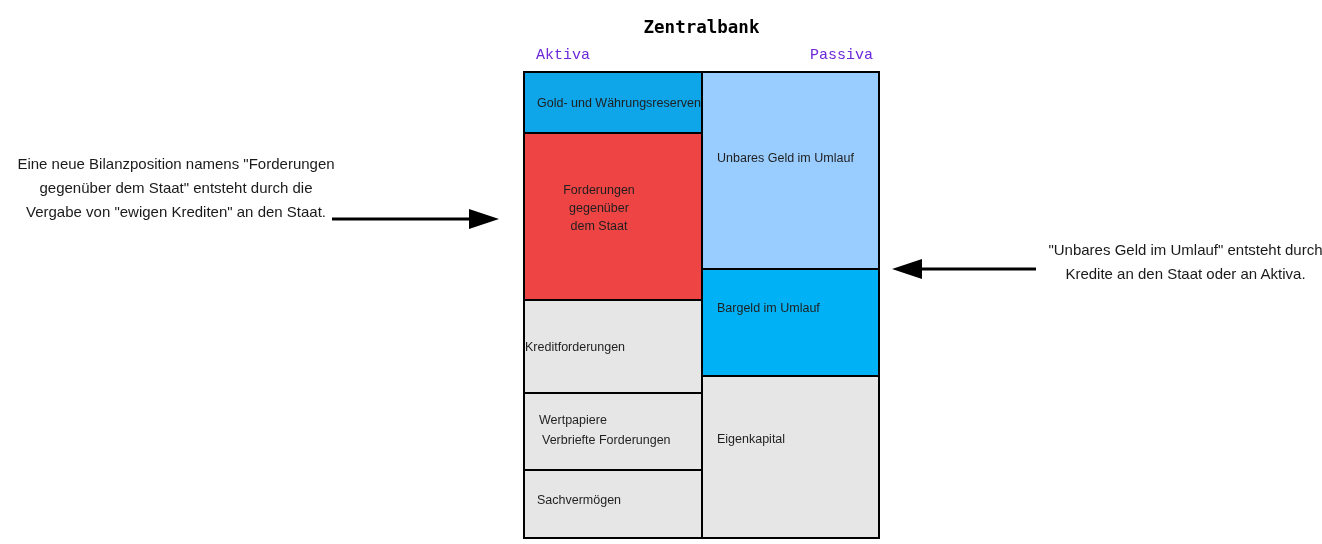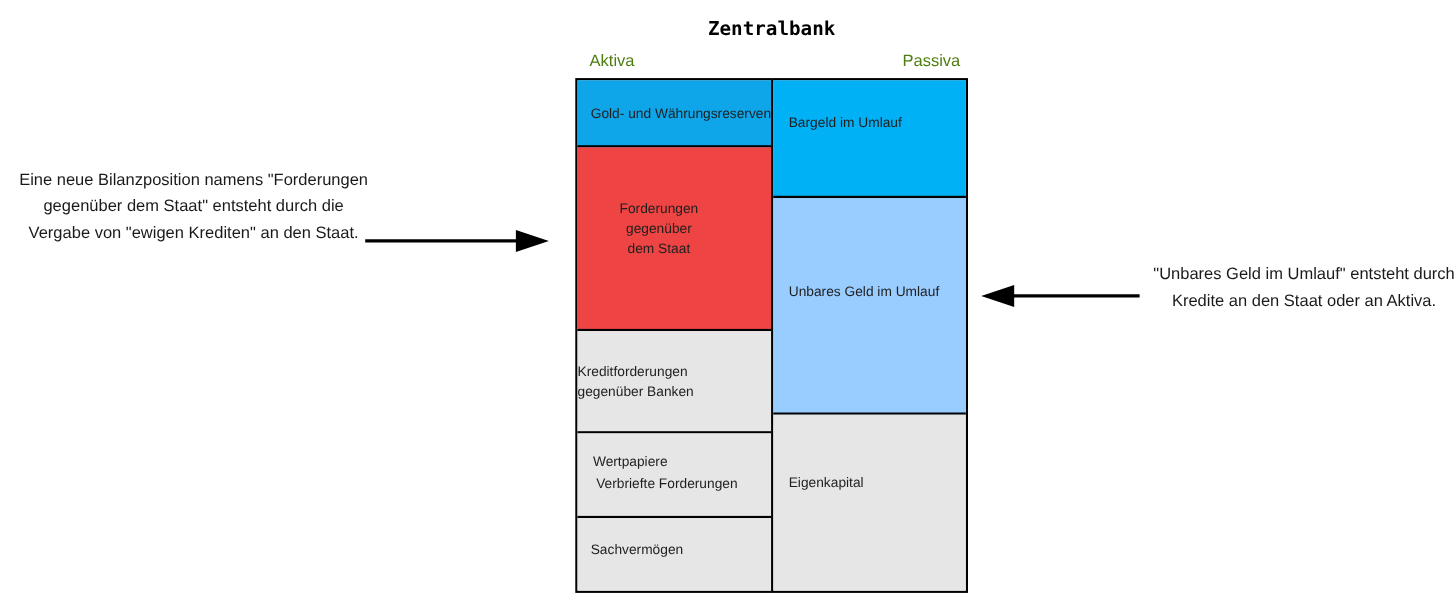--- a/index.html
+++ b/index.html
@@ -4,22 +4,22 @@
 <style>
   html,body{margin:0;padding:0;background:#ffffff;}
   body{width:1322px;height:544px;position:relative;overflow:hidden;
        font-family:"Liberation Sans",sans-serif;color:#1f1f1f;}
   .stage{position:absolute;left:0;top:0;width:1322px;height:544px;}
 
   .page-title{position:absolute;left:523px;top:16px;width:357px;text-align:center;
     font-family:"DejaVu Sans Mono",monospace;font-weight:bold;font-size:17.5px;
     color:#000;line-height:22px;}
 
-  .col-header{position:absolute;top:47px;font-family:Liberation Sans, sans-serif;
-    font-size:15px;color:#4d7c0f;line-height:18px;}
+  .col-header{position:absolute;top:47px;font-family:Liberation Mono, monospace;
+    font-size:15px;color:#6d28d9;line-height:18px;}
   .header-aktiva{left:536px;}
   .header-passiva{left:523px;width:350px;text-align:right;}
 
   .balance-table{position:absolute;left:523px;top:71px;width:357px;height:468px;}
   .col{position:absolute;top:0;height:468px;border:2px solid #000;
     box-sizing:border-box;background:#E6E6E6;display:flex;flex-direction:column;}
   .col-assets{left:0;width:180px;}
   .col-liab{left:178px;width:179px;}
 
   .cell{box-sizing:border-box;display:flex;flex-direction:column;
@@ -64,37 +64,36 @@
     <div class="col col-assets">
       <div class="cell ra1 sep" style="background-color: #0ea5e9;">
         <span class="ln">Gold- und Währungsreserven</span>
       </div>
       <div class="cell ra2 sep" style="background-color: #ef4444;">
         <span class="ln">Forderungen gegenüber</span>
         <span class="ln">dem Staat</span>
       </div>
       <div class="cell ra3 sep" style="background-color: rgb(230, 230, 230);">
         <span class="ln">Kreditforderungen</span>
-        <span class="ln">gegenüber Banken</span>
       </div>
       <div class="cell ra4 sep" style="background-color: rgb(230, 230, 230);">
         <span class="ln">Wertpapiere</span>
         <span class="ln ln2">Verbriefte Forderungen</span>
       </div>
       <div class="cell ra5" style="background-color: rgb(230, 230, 230);">
         <span class="ln">Sachvermögen</span>
       </div>
     </div>
 
     <div class="col col-liab">
+      <div class="cell rp2 sep" style="background-color: rgb(153, 204, 255);">
+        <span class="ln">Unbares Geld im Umlauf</span>
+      </div>
       <div class="cell rp1 sep" style="background-color: rgb(0, 177, 245);">
         <span class="ln">Bargeld im Umlauf</span>
-      </div>
-      <div class="cell rp2 sep" style="background-color: rgb(153, 204, 255);">
-        <span class="ln">Unbares Geld im Umlauf</span>
       </div>
       <div class="cell rp3" style="background-color: rgb(230, 230, 230);">
         <span class="ln">Eigenkapital</span>
       </div>
     </div>
 
   </div>
 
   <div class="annotation annotation-left">
     <div class="ln">Eine neue Bilanzposition namens "Forderungen</div>

